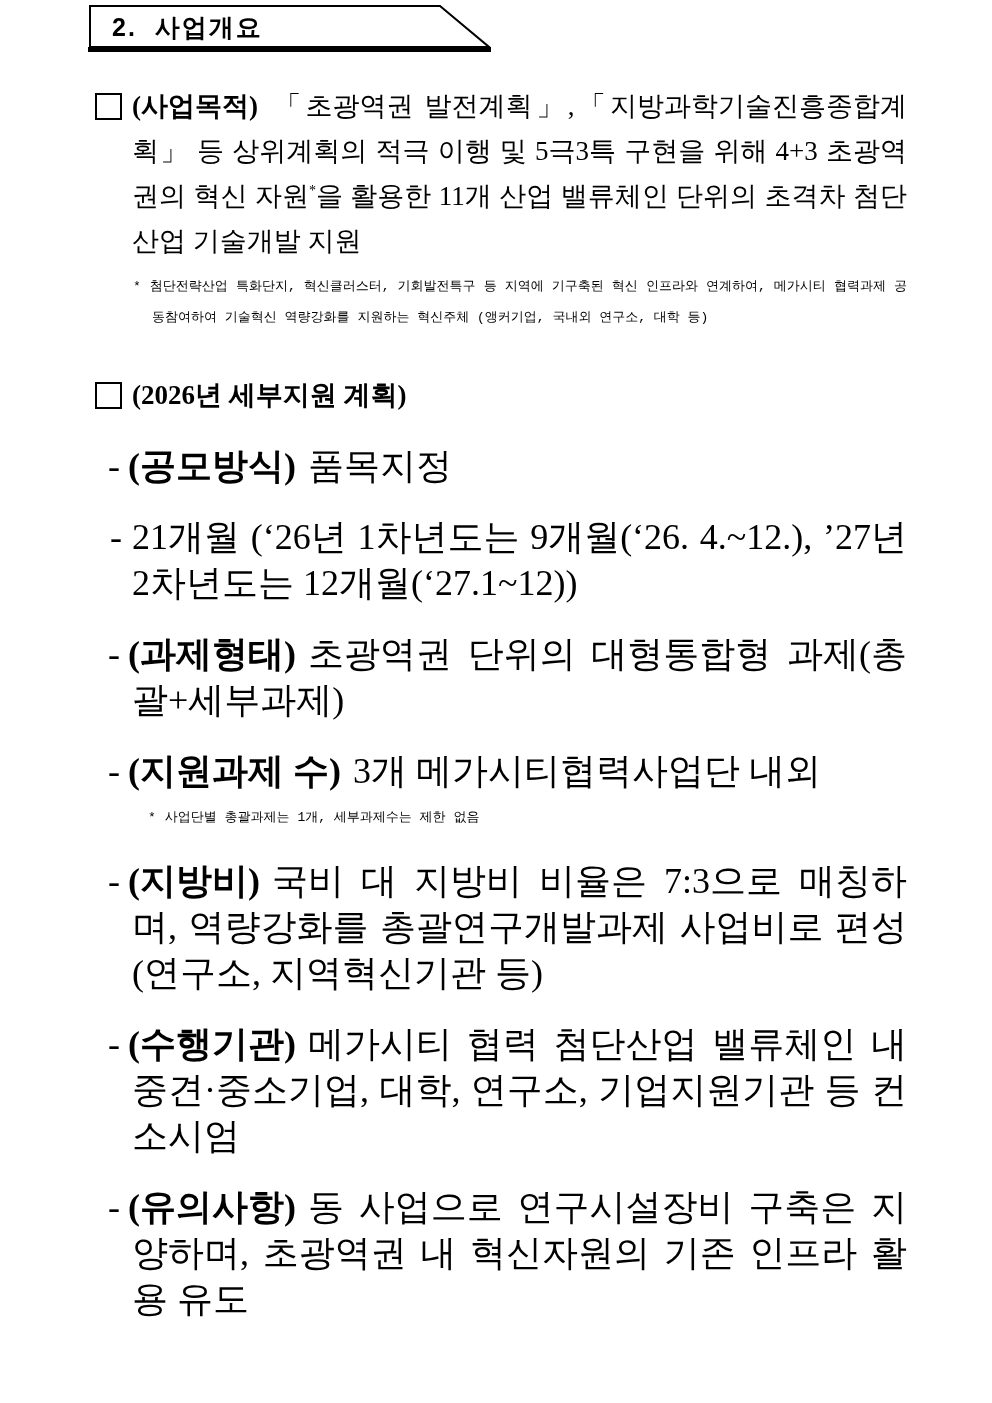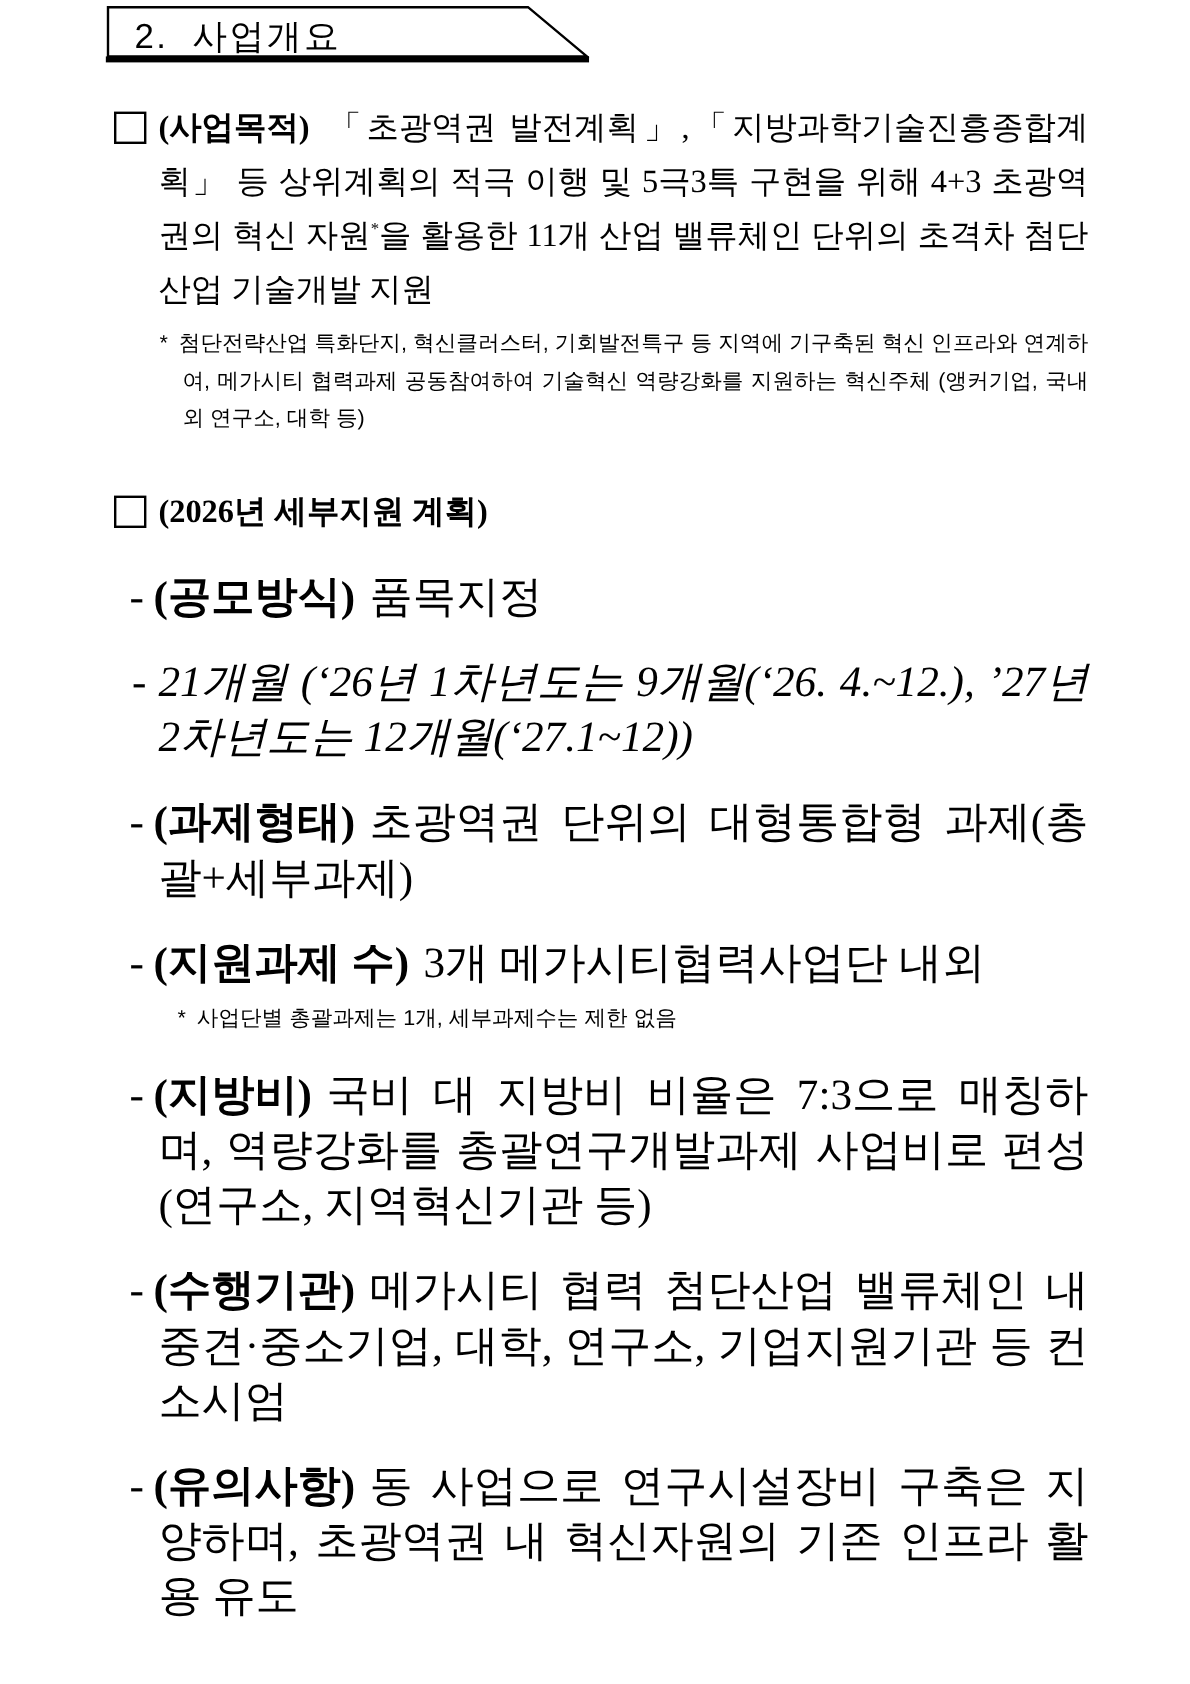--- a/index.html
+++ b/index.html
@@ -22,22 +22,22 @@
     margin: 4px 0 0 88px;
     width: 403px;
     height: 50px;
   }
   .header svg { position: absolute; left: 0; top: 0; }
   .header-title {
     position: absolute;
     left: 24px;
     top: 7px;
     font-family: "Liberation Sans", "DejaVu Sans", sans-serif;
-    font-weight: normal;
-    font-size: 29px;
+    font-weight: bold;
+    font-size: 25px;
     letter-spacing: 2px;
     white-space: pre;
   }
   
   .content {
     padding: 0 85px 0 95px;
   }
   .check-item {
     display: flex;
     margin-top: 30px;
@@ -51,22 +51,22 @@
     height: 23px;
     border: 2px solid #000;
     margin: 9px 10px 0 0;
     background: #fff;
   }
   .check-body { flex: 1; }
   .blabel { font-weight: bold; margin-right: 12px; }
   sup.fn-sup { font-size: 14px; vertical-align: super; line-height: 0; }
   
   .footnote {
-    font-family: Liberation Sans, sans-serif;
-    font-size: 18px;
+    font-family: Liberation Mono, monospace;
+    font-size: 13px;
     line-height: 31px;
     margin-top: 7px;
     padding-left: 57px;
     text-indent: -19px;
     text-align: justify;
   }
   .footnote .fnmark { margin-right: 9px; }
   .footnote.sub {
     padding-left: 73px;
     text-indent: -20px;
@@ -93,21 +93,21 @@
     width: 37px;
     padding-left: 15px;
     box-sizing: border-box;
     margin-right: 0;
   }
   .dash-item.flexed .dlabel {
     flex: none;
     width: 130px;
     margin-right: 0;
   }
-  .dash-item.flexed .dtext { flex: 1; font-style: italic; }
+  .dash-item.flexed .dtext { flex: 1; }
   .mt-big { margin-top: 42px; }
   .check-item.mt-plan { margin-top: 40px; }
 </style>
 </head>
 <body>
 
 <div class="page">
 
   <div class="header">
     <svg width="403" height="50" viewBox="0 0 403 50">

